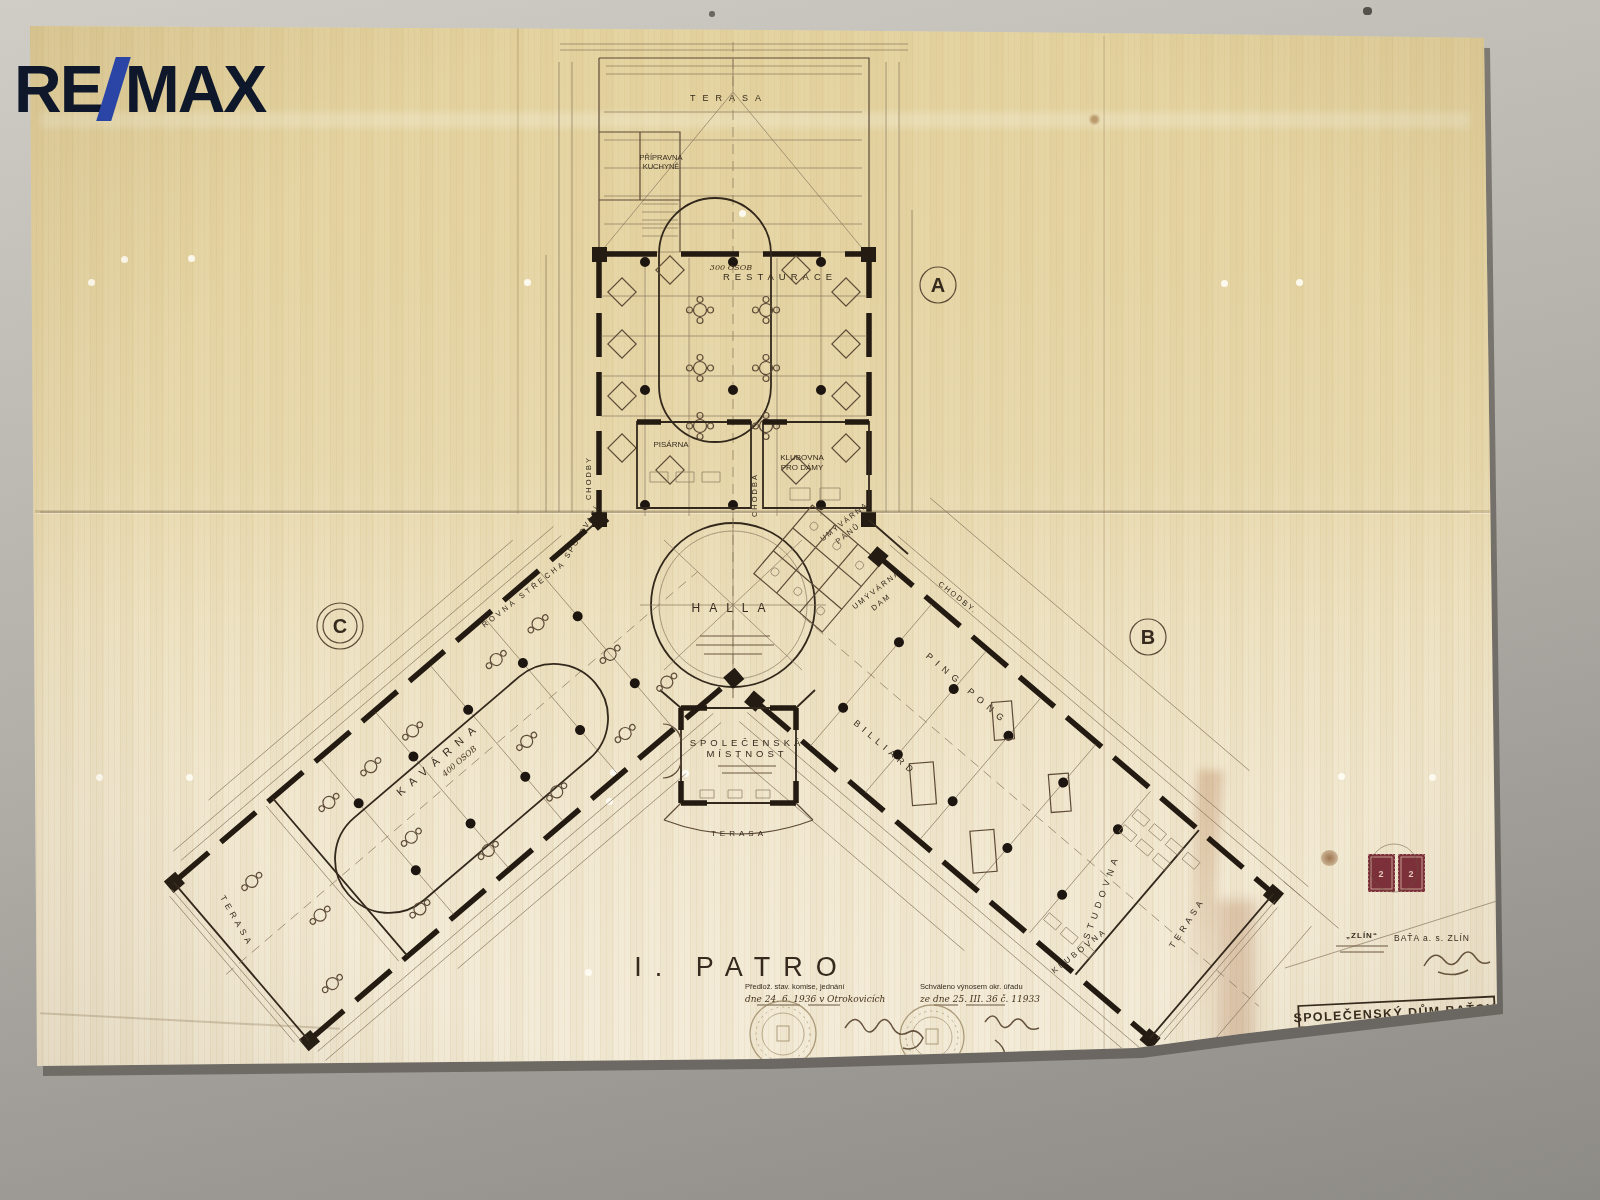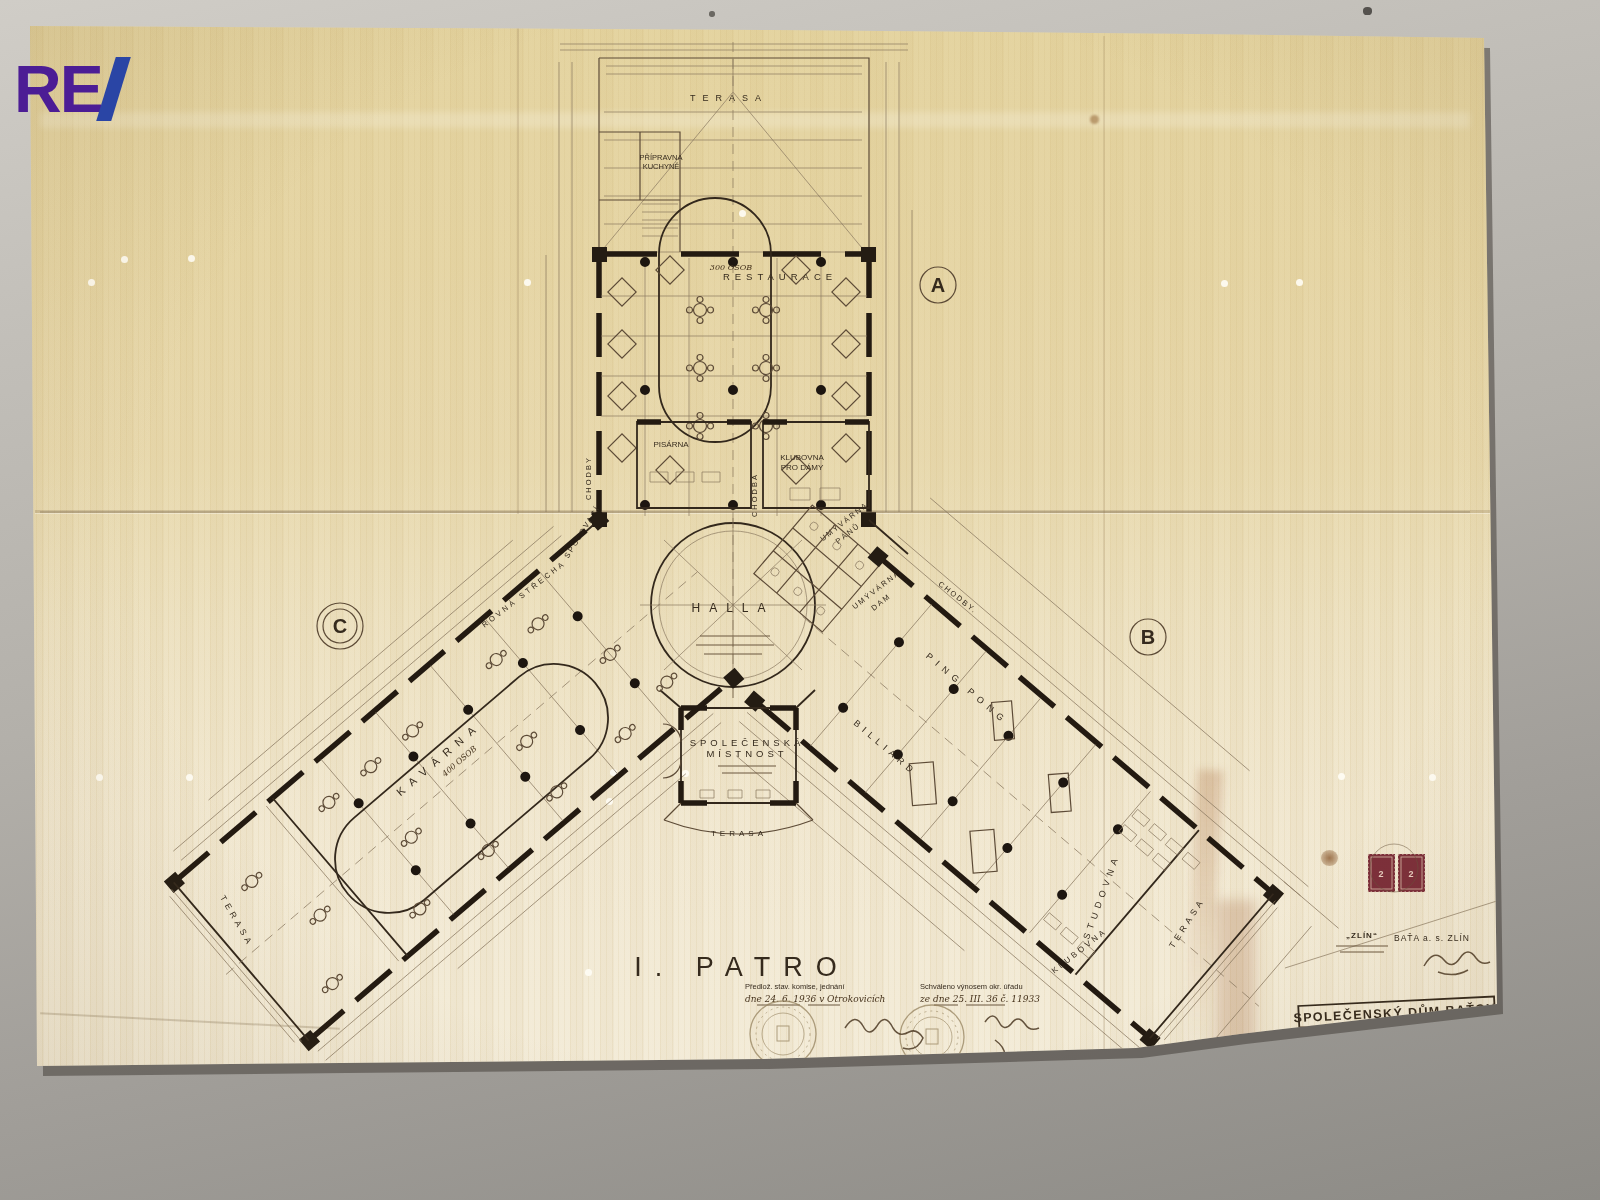--- a/index.html
+++ b/index.html
@@ -30,21 +30,21 @@
   .ln-m{stroke:#5d4b37;stroke-width:1.2;fill:none}
   .ln-d{stroke:#33281c;stroke-width:1.8;fill:none}
   .wallln{stroke:#231a11;stroke-width:5.5;fill:none}
   .cols{stroke:#1d1610;stroke-width:10;stroke-linecap:round;fill:none}
   .an{stroke:#6a563e;stroke-width:1;fill:none}
   .sig{stroke:#4c3a24;stroke-width:1.5;fill:none;opacity:.85}
   text.t{fill:#352a1d}
   text.h{fill:#46331d;font-family:"DejaVu Serif",serif;font-style:italic}
   .remax{position:absolute;left:14px;top:56px;display:flex;align-items:center;
          font-weight:bold;font-size:66px;letter-spacing:-2px;line-height:1;}
-  .remax .red{color:#4c1d95;}
+  .remax .red{color:#0f172a;}
   .remax .slash{display:inline-block;width:15px;height:64px;background:#2a45a5;
          transform:skewX(-17deg);margin:0 4px;}
 </style>
 </head>
 <body>
 
 <div class="scene">
   <div class="wall"></div>
   <div class="tack" style="left:709px;top:11px;width:6px;height:6px;background:#6b6862;"></div>
   <div class="tack" style="left:1363px;top:7px;width:9px;height:8px;background:#55524e;"></div>
@@ -303,14 +303,15 @@
         <path class="an" opacity=".7" d="M1306 1033 h30 M1306 1042 h26 M1306 1051 h28 M1306 1060 h24 M1357 1033 h22 M1357 1042 h20 M1393 1042 h24 M1393 1051 h26 M1428 1033 h20 M1460 1042 h26 M1460 1051 h26"></path>
         <path class="sig" d="M1360 1050 q8 -10 16 -2 t18 0 t16 -2 M1395 1059 q10 -8 20 -2 t22 0"></path>
       </g>
 
     </svg>
   </div>
 
   <div class="remax">
     <span class="red">RE</span>
     <span class="slash"></span>
+    <span class="red">MAX</span>
   </div>
 </div>
 
 </body></html>

